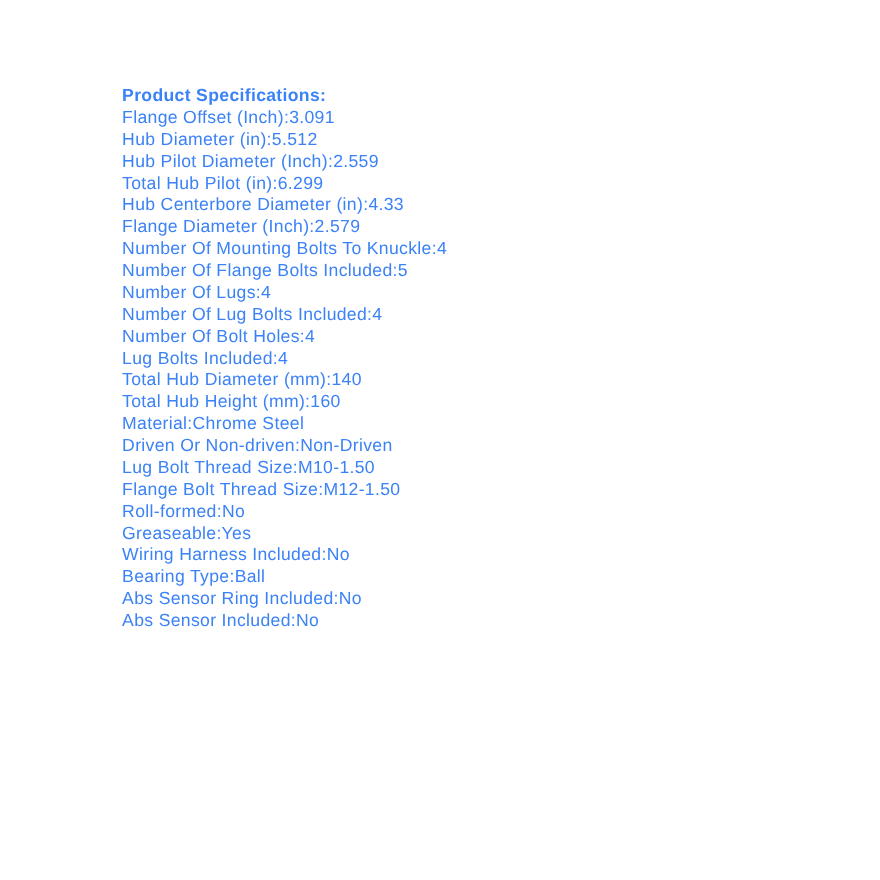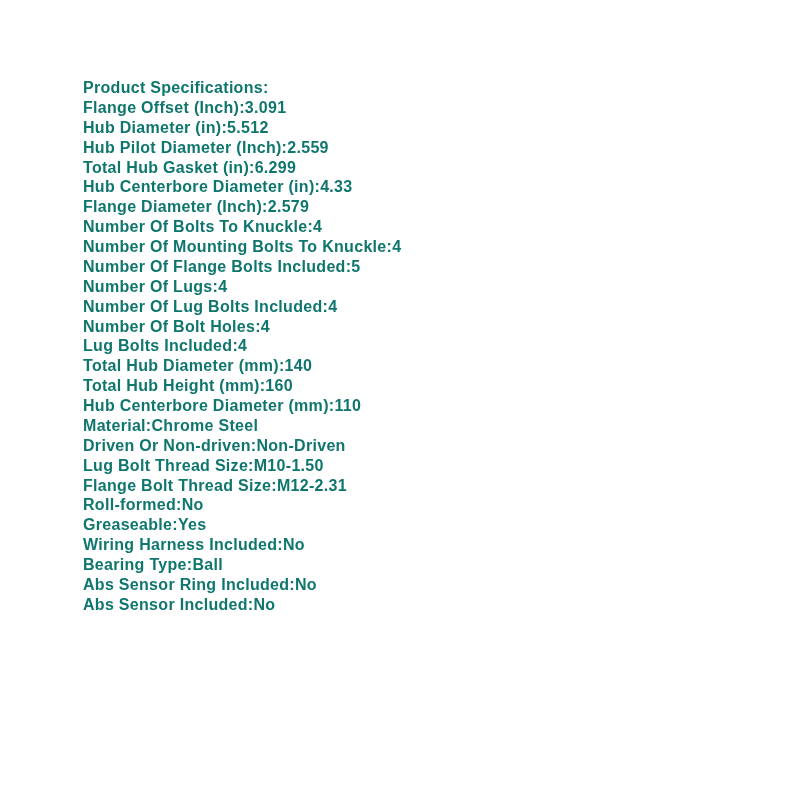--- a/index.html
+++ b/index.html
@@ -24,50 +24,48 @@
     font-size: 16px;
     line-height: 19.87px;
     letter-spacing: 0.3px;
     color: #1c1c1c;
     white-space: nowrap;
   }
   .spec-heading {
     font-weight: bold;
   }
   .spec-line {
-    font-weight: bold;
+    font-weight: normal;
   }
 </style>
 </head>
 <body style="background: rgb(255, 255, 255);">
 
 <div class="page">
-  <div class="spec-block" style="color: #0f766e;">
+  <div class="spec-block" style="color: #3b82f6; margin-left: 28px;">
     <div class="spec-heading">Product Specifications:</div>
 
   <div class="spec-line">Flange Offset (Inch):3.091</div>
       <div class="spec-line">Hub Diameter (in):5.512</div>
       <div class="spec-line">Hub Pilot Diameter (Inch):2.559</div>
-      <div class="spec-line">Total Hub Gasket (in):6.299</div>
+      <div class="spec-line">Total Hub Pilot (in):6.299</div>
       <div class="spec-line">Hub Centerbore Diameter (in):4.33</div>
       <div class="spec-line">Flange Diameter (Inch):2.579</div>
-      <div class="spec-line">Number Of Bolts To Knuckle:4</div>
       <div class="spec-line">Number Of Mounting Bolts To Knuckle:4</div>
       <div class="spec-line">Number Of Flange Bolts Included:5</div>
       <div class="spec-line">Number Of Lugs:4</div>
       <div class="spec-line">Number Of Lug Bolts Included:4</div>
       <div class="spec-line">Number Of Bolt Holes:4</div>
       <div class="spec-line">Lug Bolts Included:4</div>
       <div class="spec-line">Total Hub Diameter (mm):140</div>
       <div class="spec-line">Total Hub Height (mm):160</div>
-      <div class="spec-line">Hub Centerbore Diameter (mm):110</div>
       <div class="spec-line">Material:Chrome Steel</div>
       <div class="spec-line">Driven Or Non-driven:Non-Driven</div>
       <div class="spec-line">Lug Bolt Thread Size:M10-1.50</div>
-      <div class="spec-line">Flange Bolt Thread Size:M12-2.31</div>
+      <div class="spec-line">Flange Bolt Thread Size:M12-1.50</div>
       <div class="spec-line">Roll-formed:No</div>
       <div class="spec-line">Greaseable:Yes</div>
       <div class="spec-line">Wiring Harness Included:No</div>
       <div class="spec-line">Bearing Type:Ball</div>
       <div class="spec-line">Abs Sensor Ring Included:No</div>
       <div class="spec-line">Abs Sensor Included:No</div>
     </div>
 </div>
 
 </body></html>

